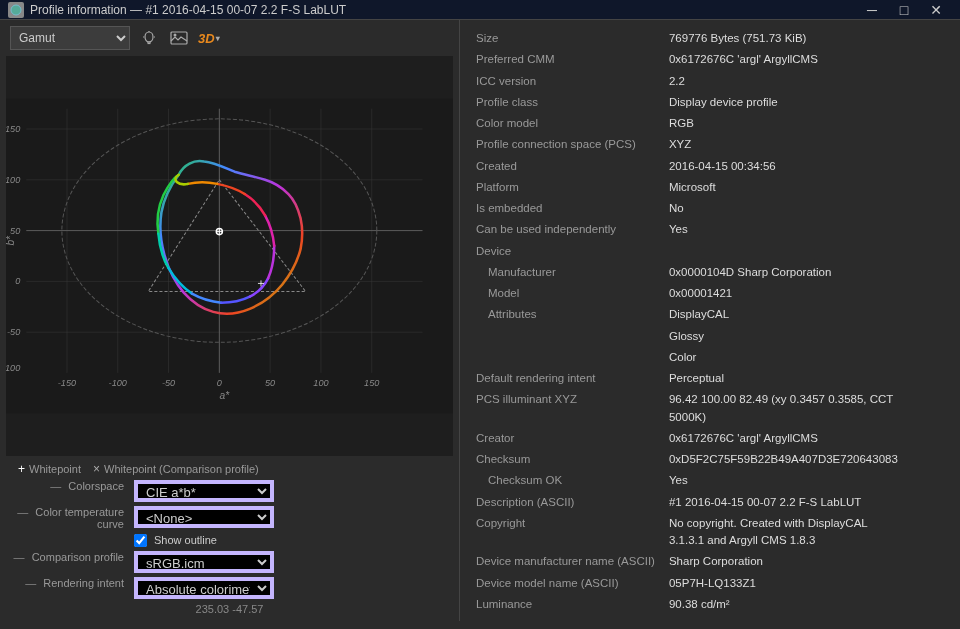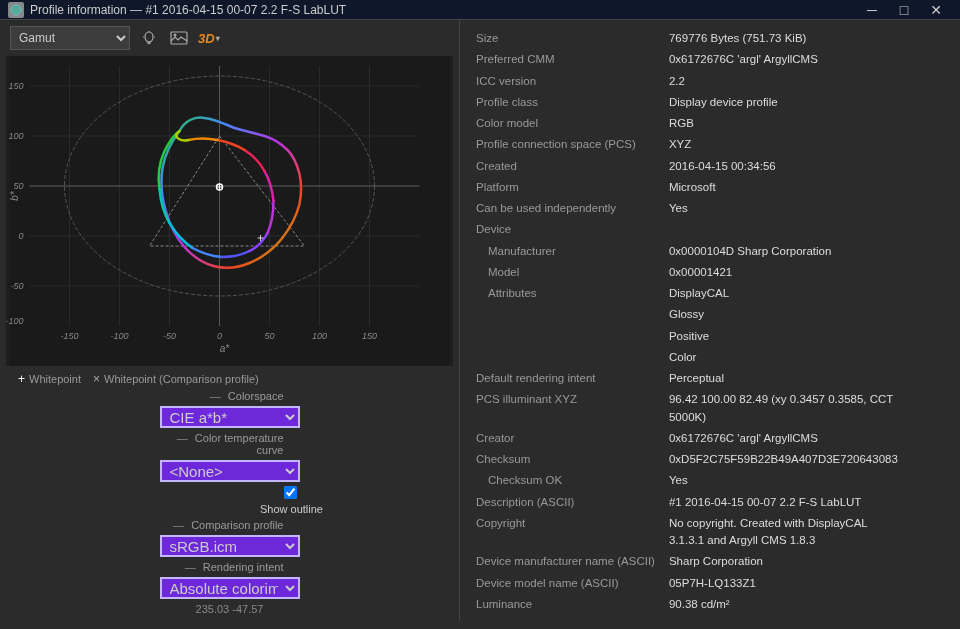--- a/index.html
+++ b/index.html
@@ -124,43 +124,41 @@
       height: 100%;
     }
 
     
     #bottom-controls {
       padding: 6px 10px;
       background: #2b2b2b;
     }
     .control-row {
       display: flex;
-      align-items: center;
       margin-bottom: 4px;
       gap: 4px;
-      flex-direction: column;
     }
     .control-label-left {
       width: 110px;
       font-size: 11px;
       color: #999;
       text-align: right;
       padding-right: 6px;
     }
     .dash-indicator {
       font-size: 11px;
       color: #888;
       margin-right: 4px;
     }
     select.control-select {
       height: 22px;
-      background: #6d28d9;
-      border: 2px solid #c4b5fd;
+      background: #000000;
+      border: 4px solid #c4b5fd;
       color: #ccc;
-      font-size: 15px;
+      font-size: 13px;
       padding: 0 4px;
       cursor: pointer;
     }
     .select-wide { width: 140px; }
     input[type="checkbox"] {
       cursor: pointer;
       margin-right: 3px;
     }
     #coords-text {
       text-align: center;
@@ -458,20 +456,24 @@
           </tr>
           <tr>
             <td>Created</td>
             <td>2016-04-15 00:34:56</td>
           </tr>
           <tr>
             <td>Platform</td>
             <td>Microsoft</td>
           </tr>
           <tr>
+            <td>Is embedded</td>
+            <td>No</td>
+          </tr>
+          <tr>
             <td>Can be used independently</td>
             <td>Yes</td>
           </tr>
           <tr>
             <td>Device</td>
             <td></td>
           </tr>
           <tr class="indent">
             <td>Manufacturer</td>
             <td>0x0000104D Sharp Corporation</td>
@@ -483,24 +485,20 @@
           <tr class="indent">
             <td>Attributes</td>
             <td>DisplayCAL</td>
           </tr>
           <tr class="indent">
             <td></td>
             <td>Glossy</td>
           </tr>
           <tr class="indent">
             <td></td>
-            <td>Positive</td>
-          </tr>
-          <tr class="indent">
-            <td></td>
             <td>Color</td>
           </tr>
           <tr>
             <td>Default rendering intent</td>
             <td>Perceptual</td>
           </tr>
           <tr>
             <td>PCS illuminant XYZ</td>
             <td>96.42 100.00  82.49 (xy 0.3457 0.3585, CCT 5000K)</td>
           </tr>

